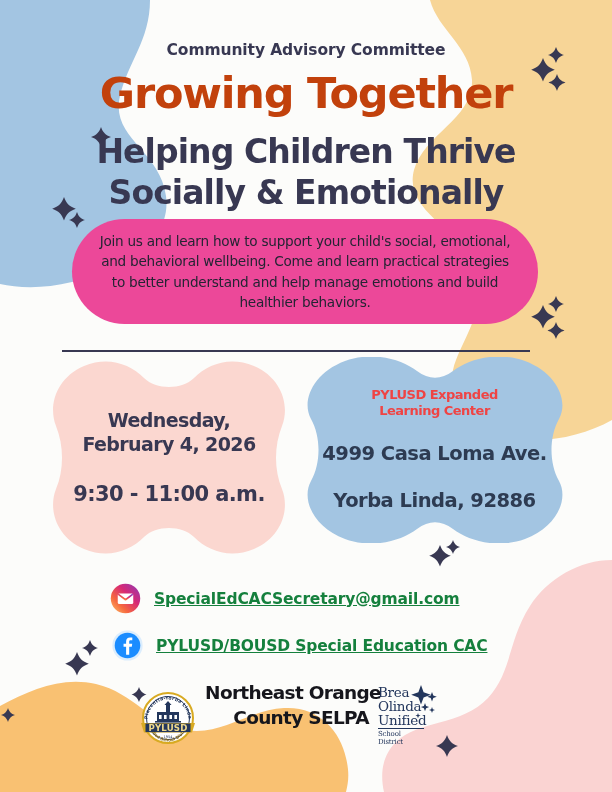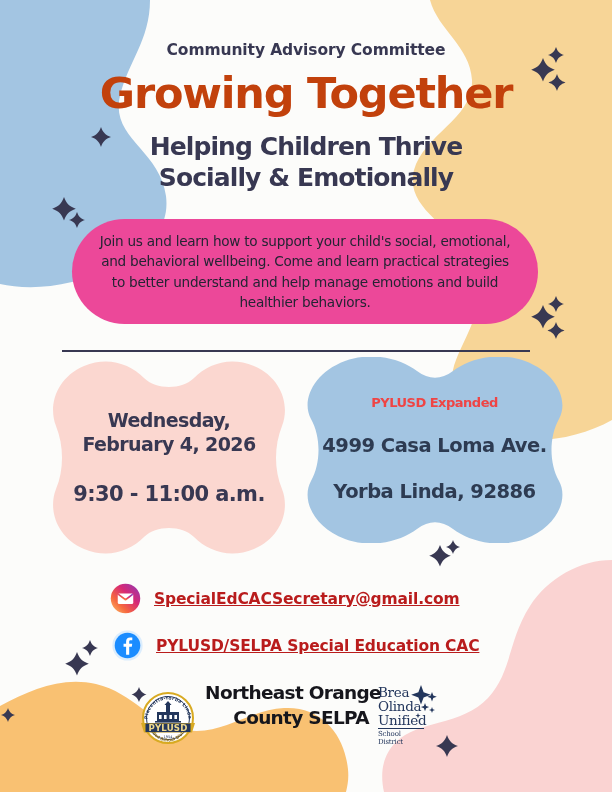--- a/index.html
+++ b/index.html
@@ -58,21 +58,21 @@
     color: #c2410c;
     line-height: 1.08;
   }
   .subtitle {
     position: absolute;
     top: 131px;
     left: 0;
     width: 612px;
     text-align: center;
     font-family: "DejaVu Sans", sans-serif;
-    font-size: 25px;
+    font-size: 33px;
     font-weight: bold;
     letter-spacing: -0.9px;
     color: #383852;
     line-height: 1.25;
   }
   .subtitle span { display: block; }
 
   
   .desc-pill {
     position: absolute;
@@ -172,21 +172,21 @@
   .contact-icon {
     width: 31px;
     height: 31px;
     flex: 0 0 31px;
     margin-right: 13px;
   }
   .contact-text {
     font-family: "DejaVu Sans", sans-serif;
     font-size: 15.5px;
     font-weight: bold;
-    color: #b91c1c;
+    color: #15803d;
     text-decoration: underline;
     letter-spacing: -0.15px;
     white-space: nowrap;
   }
 
   
   .selpa-text {
     position: absolute;
     left: 198px;
     top: 681px;
@@ -345,20 +345,21 @@
       <svg class="blob-svg" viewBox="0 0 283 186" preserveAspectRatio="none">
         <path d="M52,4 C80,-6 108,2 124,14 C136,23 148,23 160,14
                  C176,2 204,-6 232,4 C264,16 276,44 266,62
                  C256,80 256,106 266,124 C276,142 264,170 232,182
                  C204,192 176,184 160,172 C148,163 136,163 124,172
                  C108,184 80,192 52,182 C20,170 8,142 18,124
                  C28,106 28,80 18,62 C8,44 20,16 52,4 Z" fill="#A3C5E2"></path>
       </svg>
       <div class="blob-inner">
         <div class="loc-name">PYLUSD Expanded</div>
+        <div class="loc-name">Learning Center</div>
         <div class="loc-addr">4999 Casa Loma Ave.</div>
         <div class="loc-addr">Yorba Linda, 92886</div>
       </div>
     </div>
 
     <div class="contact-row contact-email">
       <svg class="contact-icon" viewBox="0 0 40 40">
         <defs>
           <linearGradient id="mailgrad" x1="0" y1="1" x2="1" y2="0">
             <stop offset="0%" stop-color="#FDC468"></stop>
@@ -376,21 +377,21 @@
 
     <div class="contact-row contact-fb">
       <svg class="contact-icon" viewBox="0 0 40 40">
         <circle cx="20" cy="20" r="19.5" fill="#BFE0FF" opacity="0.55"></circle>
         <circle cx="20" cy="20" r="16.5" fill="#1A8CFF"></circle>
         <path d="M22.2,32 L22.2,21.6 L25.5,21.6 L26.1,17.6 L22.2,17.6 L22.2,15.1
                  C22.2,14 22.5,13.3 24.1,13.3 L26.2,13.3 L26.2,9.7
                  C25.8,9.65 24.6,9.55 23.2,9.55 C20.2,9.55 18.2,11.3 18.2,14.7
                  L18.2,17.6 L14.9,17.6 L14.9,21.6 L18.2,21.6 L18.2,32 Z" fill="#ffffff"></path>
       </svg>
-      <div class="contact-text"> PYLUSD/SELPA Special Education CAC</div>
+      <div class="contact-text"> PYLUSD/BOUSD Special Education CAC</div>
     </div>
 
     <div class="selpa-text">
       <span class="l1">Northeast Orange</span>
       <span class="l2">County SELPA</span>
     </div>
 
     <svg class="pylusd-logo" viewBox="0 0 66 56">
       <circle cx="33" cy="28" r="25" fill="#FFFFFF" stroke="#D8AA22" stroke-width="2"></circle>
       <circle cx="33" cy="28" r="21.5" fill="#FFFFFF" stroke="#23365C" stroke-width="1"></circle>

